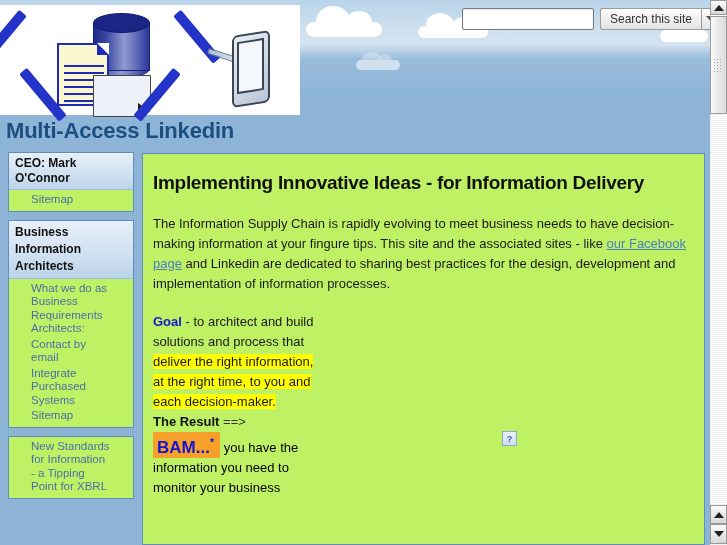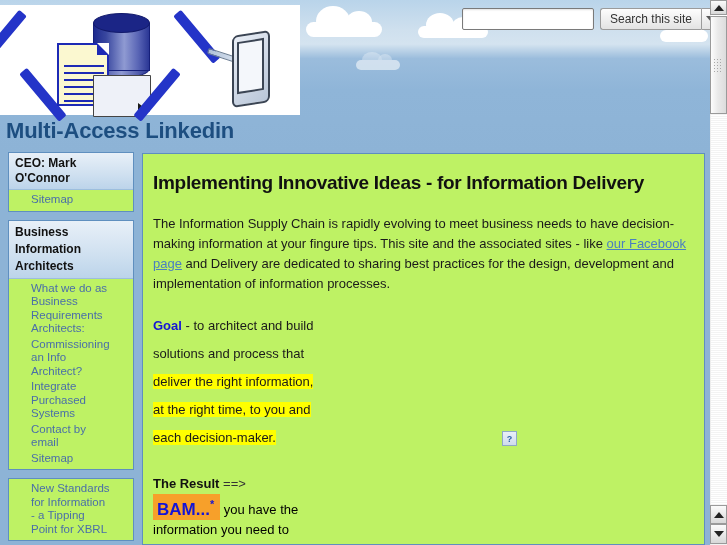--- a/index.html
+++ b/index.html
@@ -221,26 +221,26 @@
     margin: 8px 0 0 0; letter-spacing: -0.3px;
   }
   .para {
     font-size: 13px; color: #1a1a1a; line-height: 20px;
     margin-top: 20px;
   }
   .para a { color: #4a7fc0; text-decoration: underline; cursor: pointer; }
 
   #goal-block {
     margin-top: 18px; width: 162px;
-    font-size: 13px; line-height: 28px; color: #1a1a1a;
+    font-size: 13px; line-height: 20px; color: #1a1a1a;
   }
   #goal-word { color: #1414d6; font-weight: bold; }
   .hl { background: #ffff00; }
 
-  #result-block { margin-top: 22px; width: 175px; font-size: 13px; line-height: 20px; }
+  #result-block { width: 175px; font-size: 13px; line-height: 20px; }
   #result-label { font-weight: bold; color: #111; }
   #result-arrow { color: #333; font-weight: normal; }
   #bam-badge {
     display: inline-block;
     background: #f7a02a; color: #1414d6;
     font-size: 17px; font-weight: bold;
     padding: 0 6px 0 4px; line-height: 20px;
     vertical-align: -1px;
   }
   #bam-star { font-size: 11px; vertical-align: super; }
@@ -357,43 +357,42 @@
         <div class="nav-header">CEO: Mark O'Connor</div>
         <div class="nav-links">
           <a class="nav-link">Sitemap</a>
         </div>
       </div>
 
       <div class="nav-box">
         <div class="nav-header multi">Business Information Architects</div>
         <div class="nav-links">
           <a class="nav-link">What we do as Business Requirements Architects:</a>
-          <a class="nav-link">Commissioning an Info Architect?</a>
+          <a class="nav-link">Contact by email</a>
           <a class="nav-link">Integrate Purchased Systems</a>
-          <a class="nav-link">Contact by email</a>
           <a class="nav-link">Sitemap</a>
         </div>
       </div>
 
       <div class="nav-box">
         <div class="nav-links">
           <a class="nav-link">New Standards for Information - a Tipping Point for XBRL</a>
 
         </div>
       </div>
 
     </div>
 
     <div id="content">
       <div id="content-inner">
 
         <h1 id="page-heading">Implementing Innovative Ideas - for Information Delivery</h1>
 
         <p class="para">
-          <span>The Information Supply Chain is rapidly evolving to meet business needs to have decision-making information at your fingure tips. This site and the associated sites - like </span><a>our Facebook page</a><span> and Delivery are dedicated to sharing best practices for the design, development and implementation of information processes.</span>
+          <span>The Information Supply Chain is rapidly evolving to meet business needs to have decision-making information at your fingure tips. This site and the associated sites - like </span><a>our Facebook page</a><span> and Linkedin are dedicated to sharing best practices for the design, development and implementation of information processes.</span>
         </p>
 
         <div id="goal-block">
           <span id="goal-word">Goal</span><span> - to architect and build solutions and process that </span><span class="hl">deliver the right information, at the right time, to you and each decision-maker.</span>
         </div>
 
         <div id="result-block">
           <span id="result-label">The Result</span>
           <span id="result-arrow">==&gt;</span><br>
           <span id="bam-badge"><span>BAM...</span><span id="bam-star">*</span></span>

